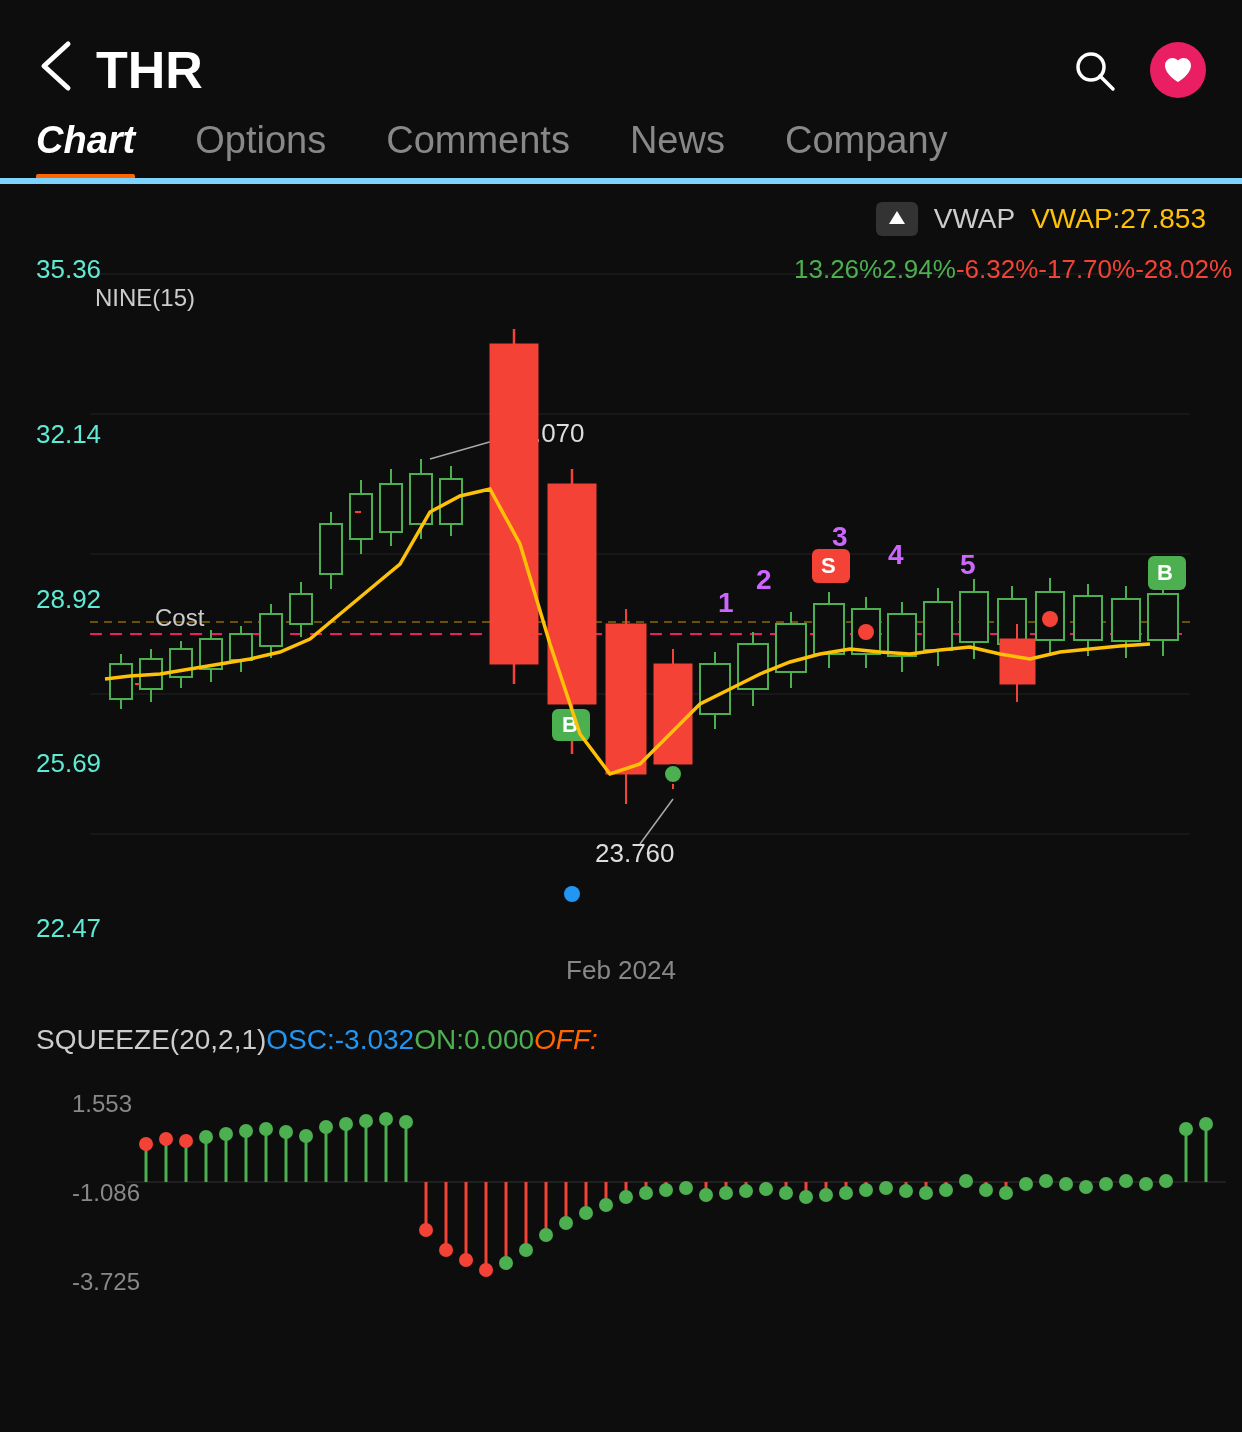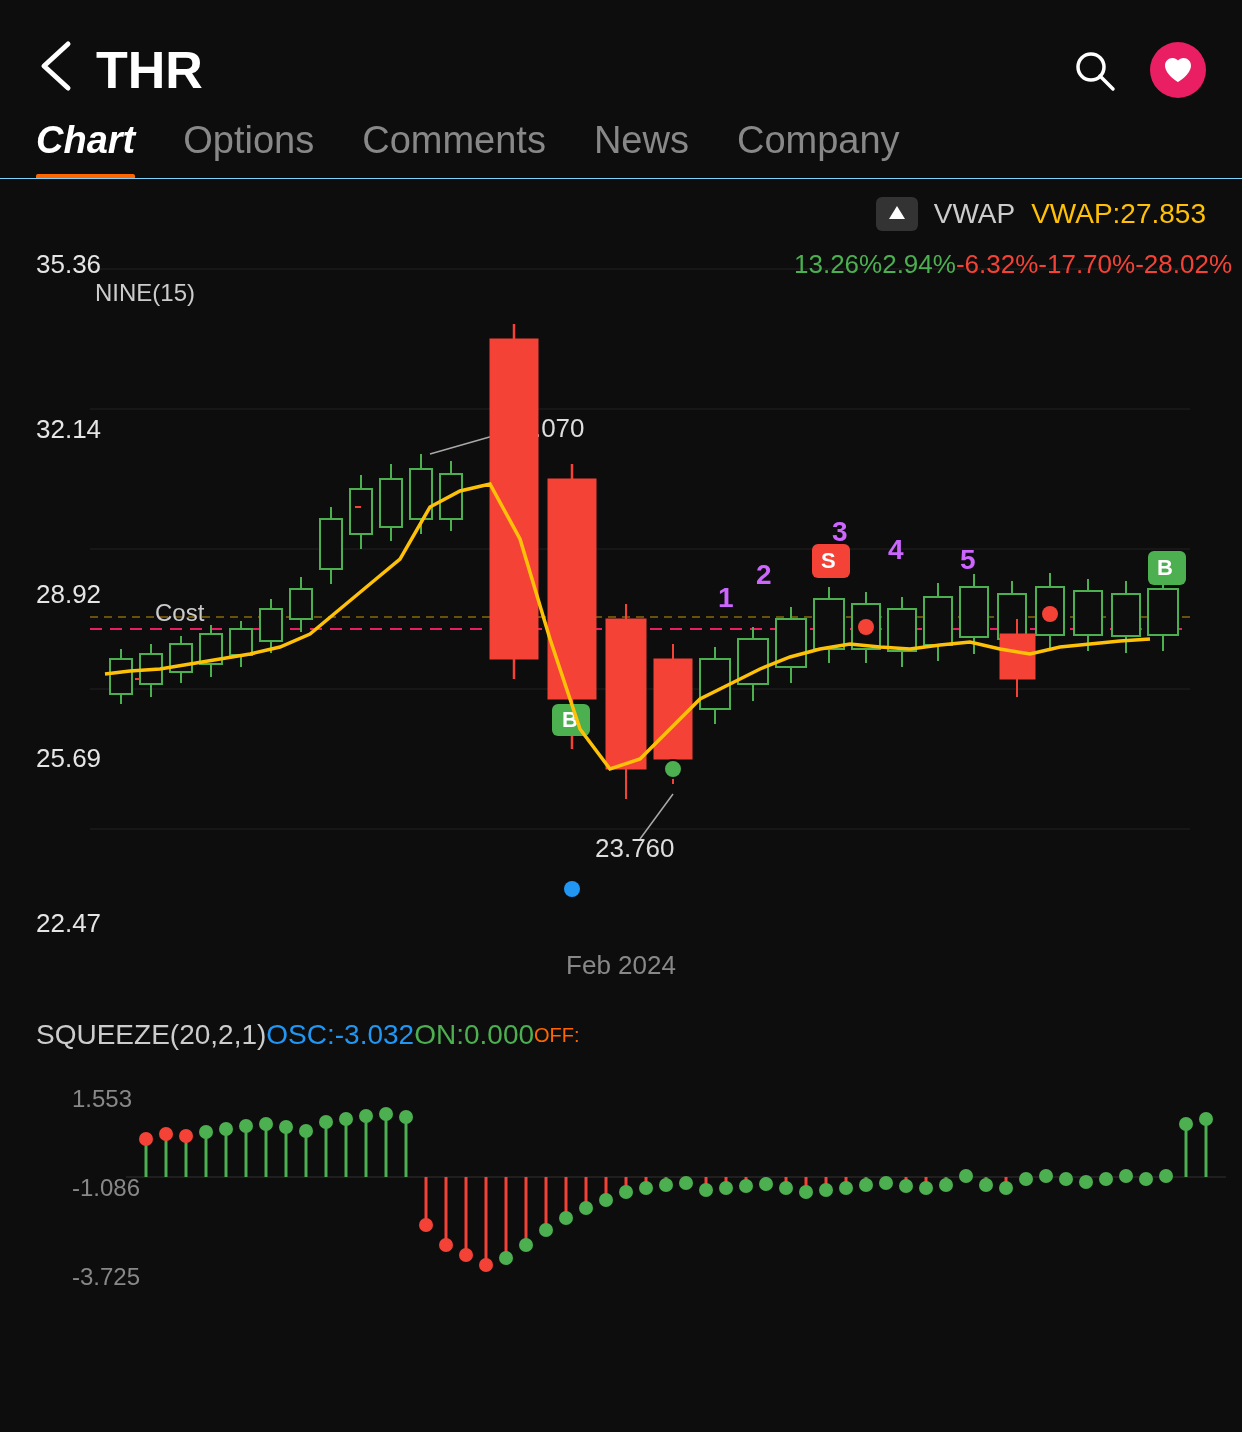--- a/index.html
+++ b/index.html
@@ -85,22 +85,22 @@
       align-items: center;
       justify-content: center;
       cursor: pointer;
     }
 
     
     .tabs {
       display: flex;
       align-items: center;
       padding: 0 36px;
-      gap: 48px;
-      border-bottom: 1px solid #7dd3fc;
+      gap: 60px;
+      border-bottom: 6px solid #7dd3fc;
       padding-bottom: 0;
     }
     .tab {
       font-size: 38px;
       font-weight: 500;
       color: #888;
       padding-bottom: 16px;
       cursor: pointer;
       position: relative;
     }
@@ -142,21 +142,21 @@
       color: #cccccc;
       font-weight: 500;
     }
     .vwap-value {
       font-size: 28px;
       color: #ffc107;
       font-weight: 500;
     }
     .price-label {
       font-size: 26px;
-      color: #e5e5e5;
+      color: #5eead4;
     }
     .pct-label {
       font-size: 26px;
     }
     .pct-pos { color: #4caf50; }
     .pct-neg { color: #f44336; }
 
     
     .squeeze-section {
       padding: 20px 36px 0 36px;
@@ -172,22 +172,23 @@
     }
     .squeeze-osc {
       font-size: 28px;
       color: #2196f3;
     }
     .squeeze-on {
       font-size: 28px;
       color: #4caf50;
     }
     .squeeze-off {
-      font-size: 20px;
+      font-size: 28px;
       color: #ff6600;
+      font-style: italic;
     }
   </style>
 </head>
 <body>
 
 <div class="header">
   <div class="header-left">
     <div class="back-btn">
       <svg width="40" height="52" viewBox="0 0 40 52" fill="none">
         <polyline points="32,4 8,26 32,48" stroke="white" stroke-width="5" stroke-linecap="round" stroke-linejoin="round"></polyline>

